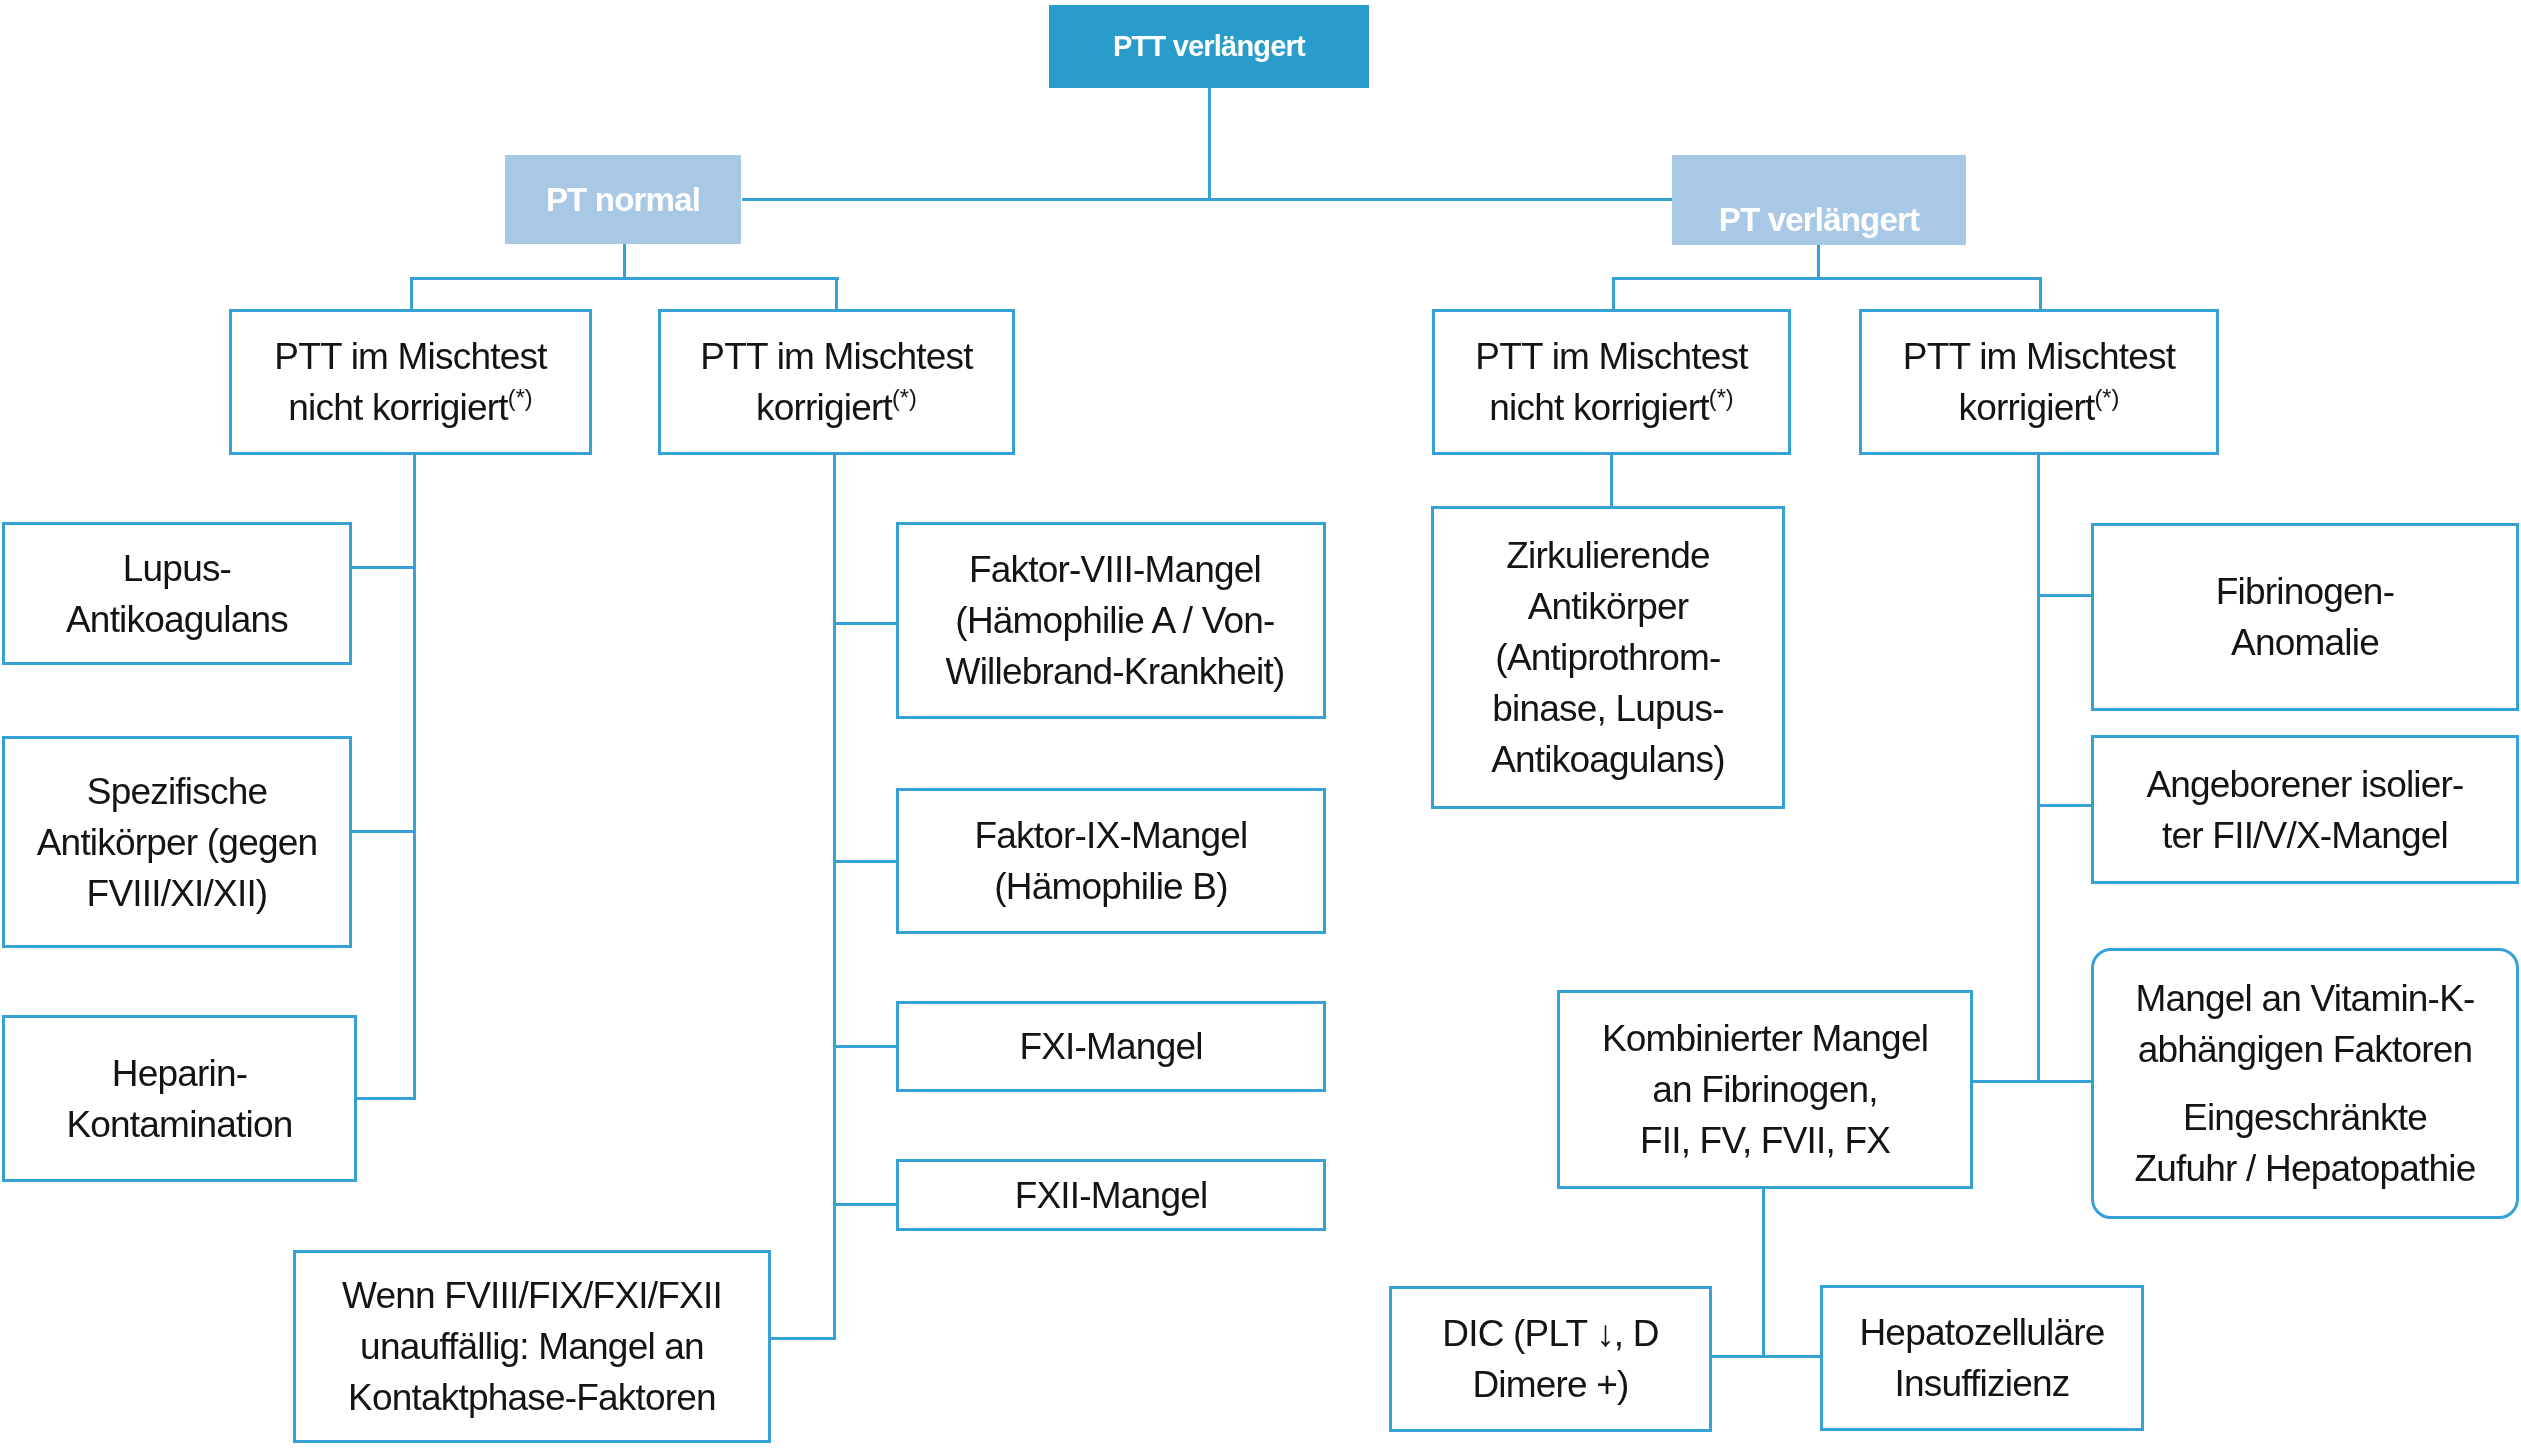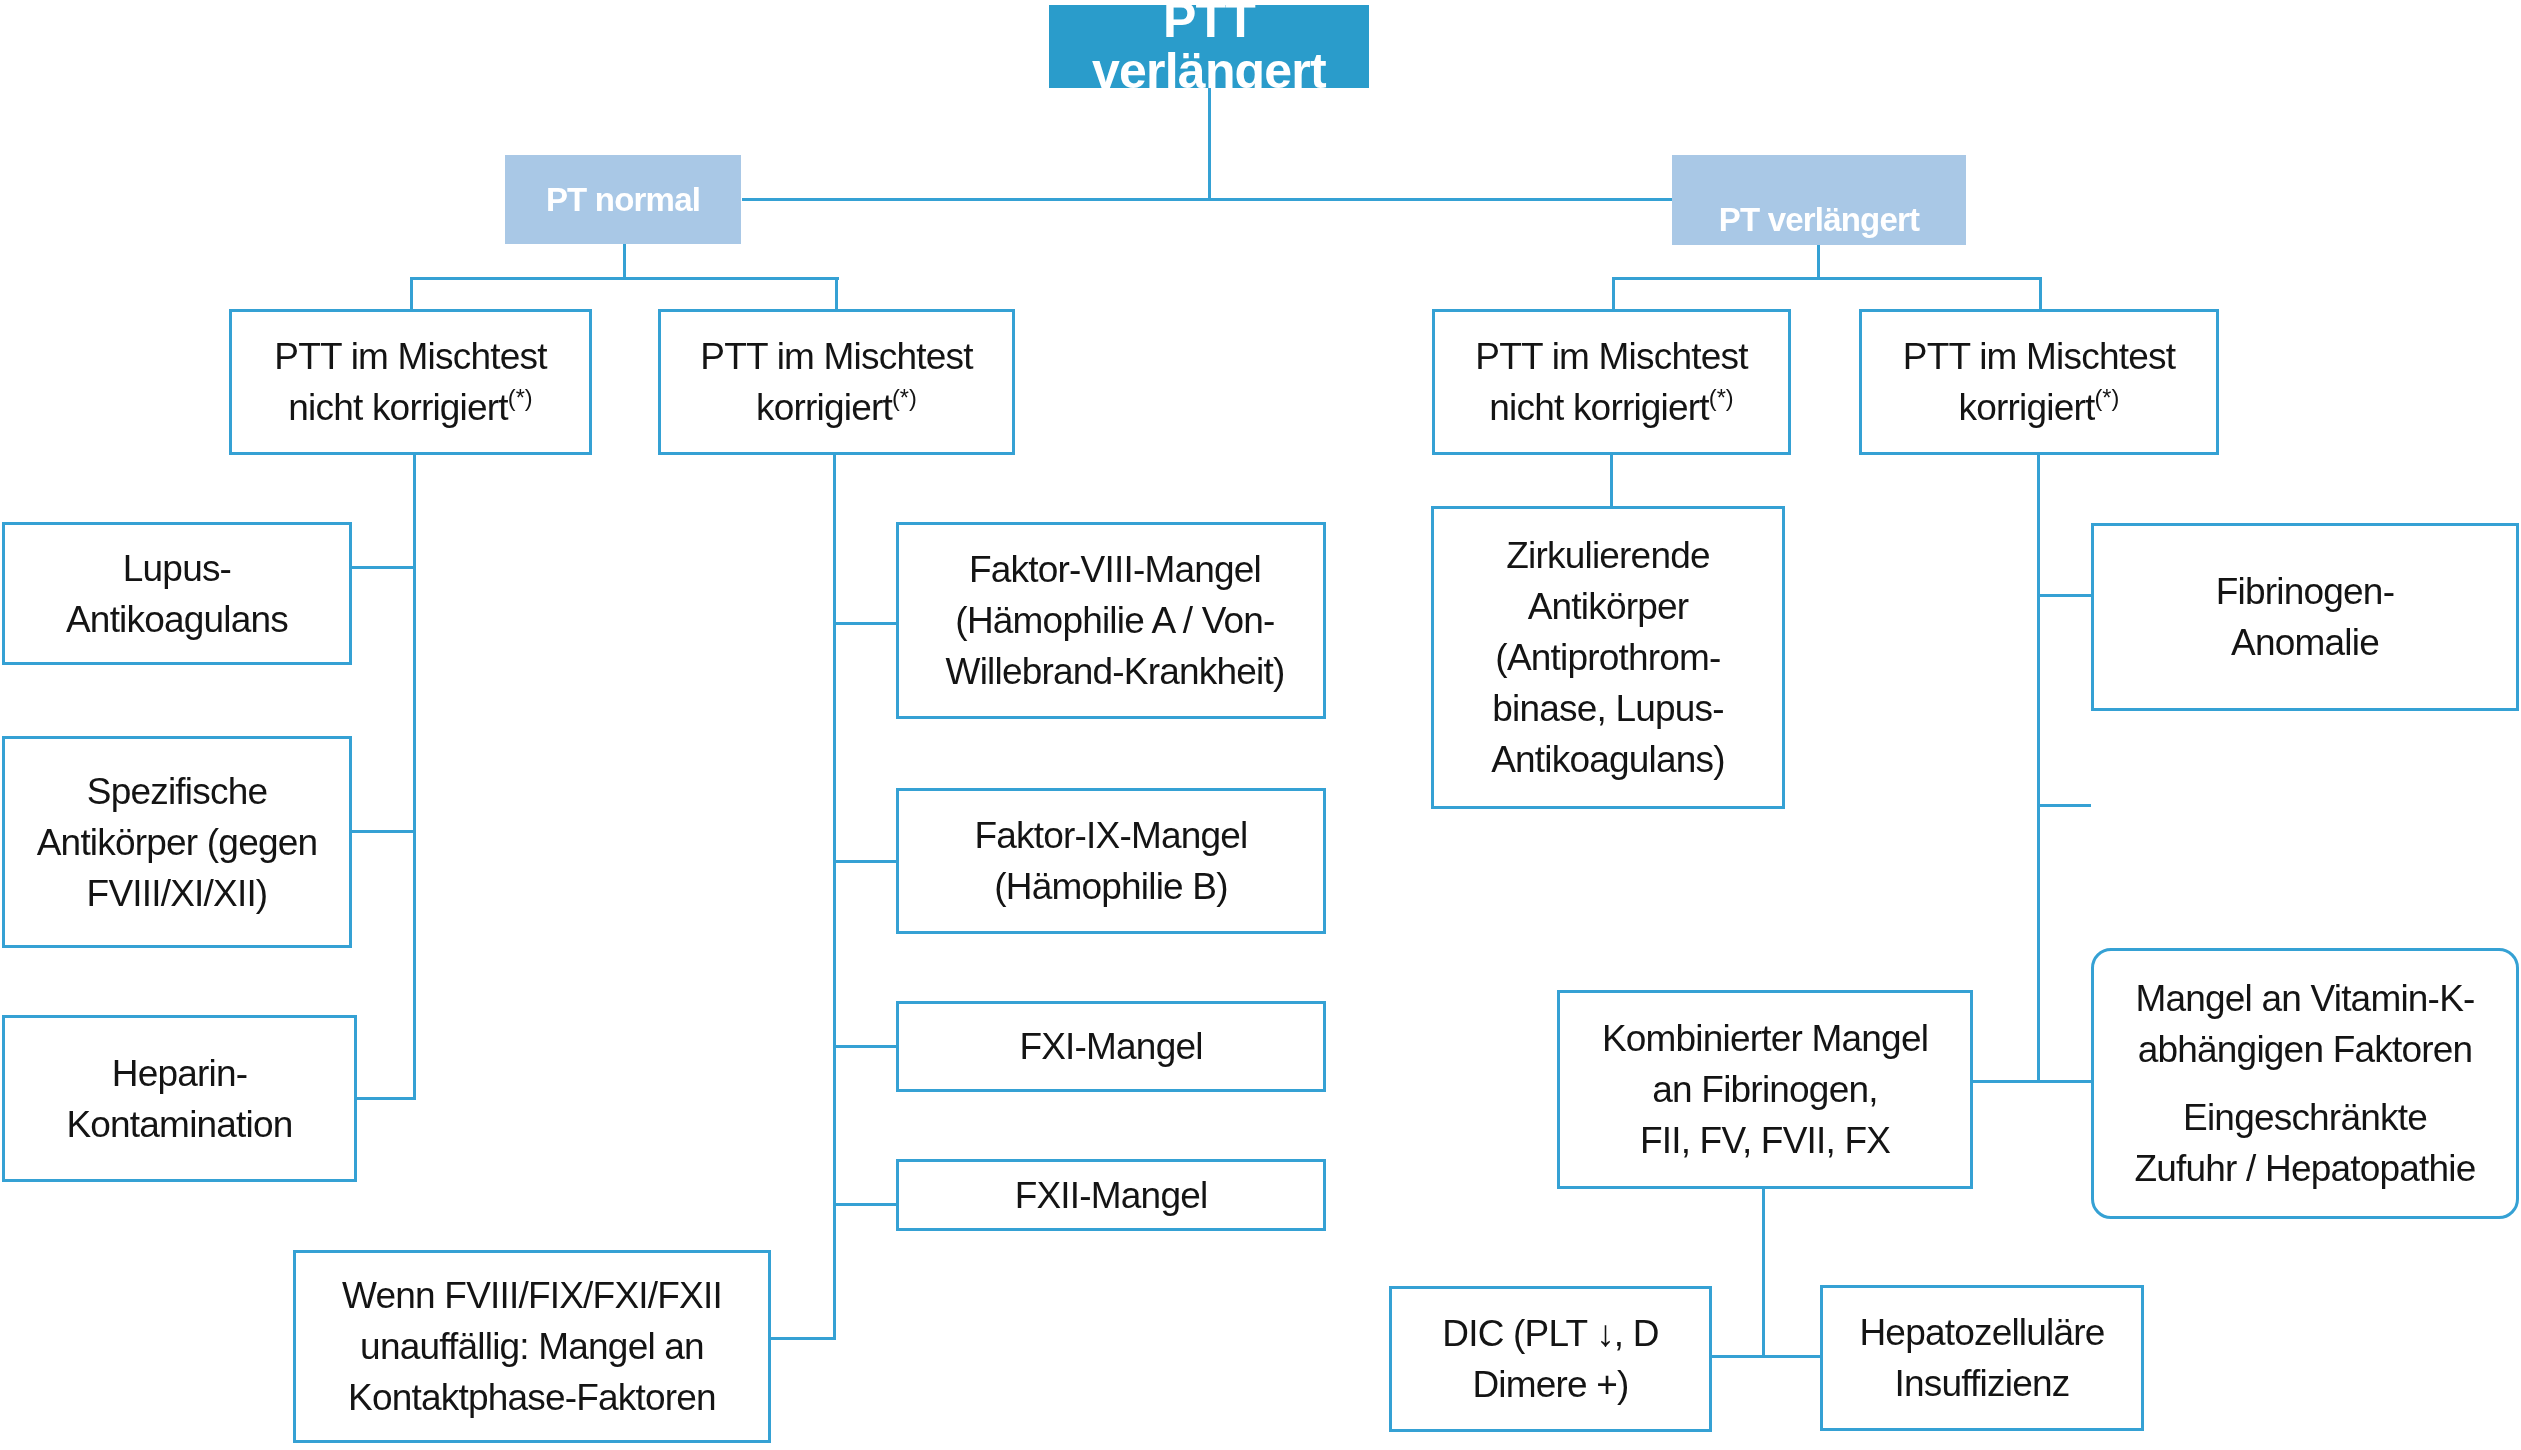--- a/index.html
+++ b/index.html
@@ -36,21 +36,21 @@
     white-space: pre-line;
   }
   .leaf {
     background: #ffffff;
     border: 3px solid #35a1d4;
   }
   .dark {
     background: #2a9ccb;
     color: #ffffff;
     font-weight: bold;
-    font-size: 50px;
+    font-size: 29px;
   }
   .light {
     background: #a9c8e6;
     color: #ffffff;
     font-weight: bold;
     font-size: 33px;
   }
   .box sup {
     font-size: 23.6px;
     line-height: 0;
@@ -182,20 +182,24 @@
 (Antiprothrom-
 binase, Lupus-
 Antikoagulans)</span>
   </div>
 
   <div class="box leaf" style="left:2091px; top:523px; width:428px; height:188px;">
     <span>Fibrinogen-
 Anomalie</span>
   </div>
 
+  <div class="box leaf" style="left:2091px; top:735px; width:428px; height:149px;">
+    <span>Angeborener isolier-
+ter FII/V/X-Mangel</span>
+  </div>
 
   <div class="box leaf" style="left:2091px; top:948px; width:428px; height:271px;border-radius:20px;">
     <div class="para-gap">
       <span>Mangel an Vitamin-K-
 abhängigen Faktoren</span>
       <span>Eingeschränkte
 Zufuhr / Hepatopathie</span>
     </div>
   </div>
 

